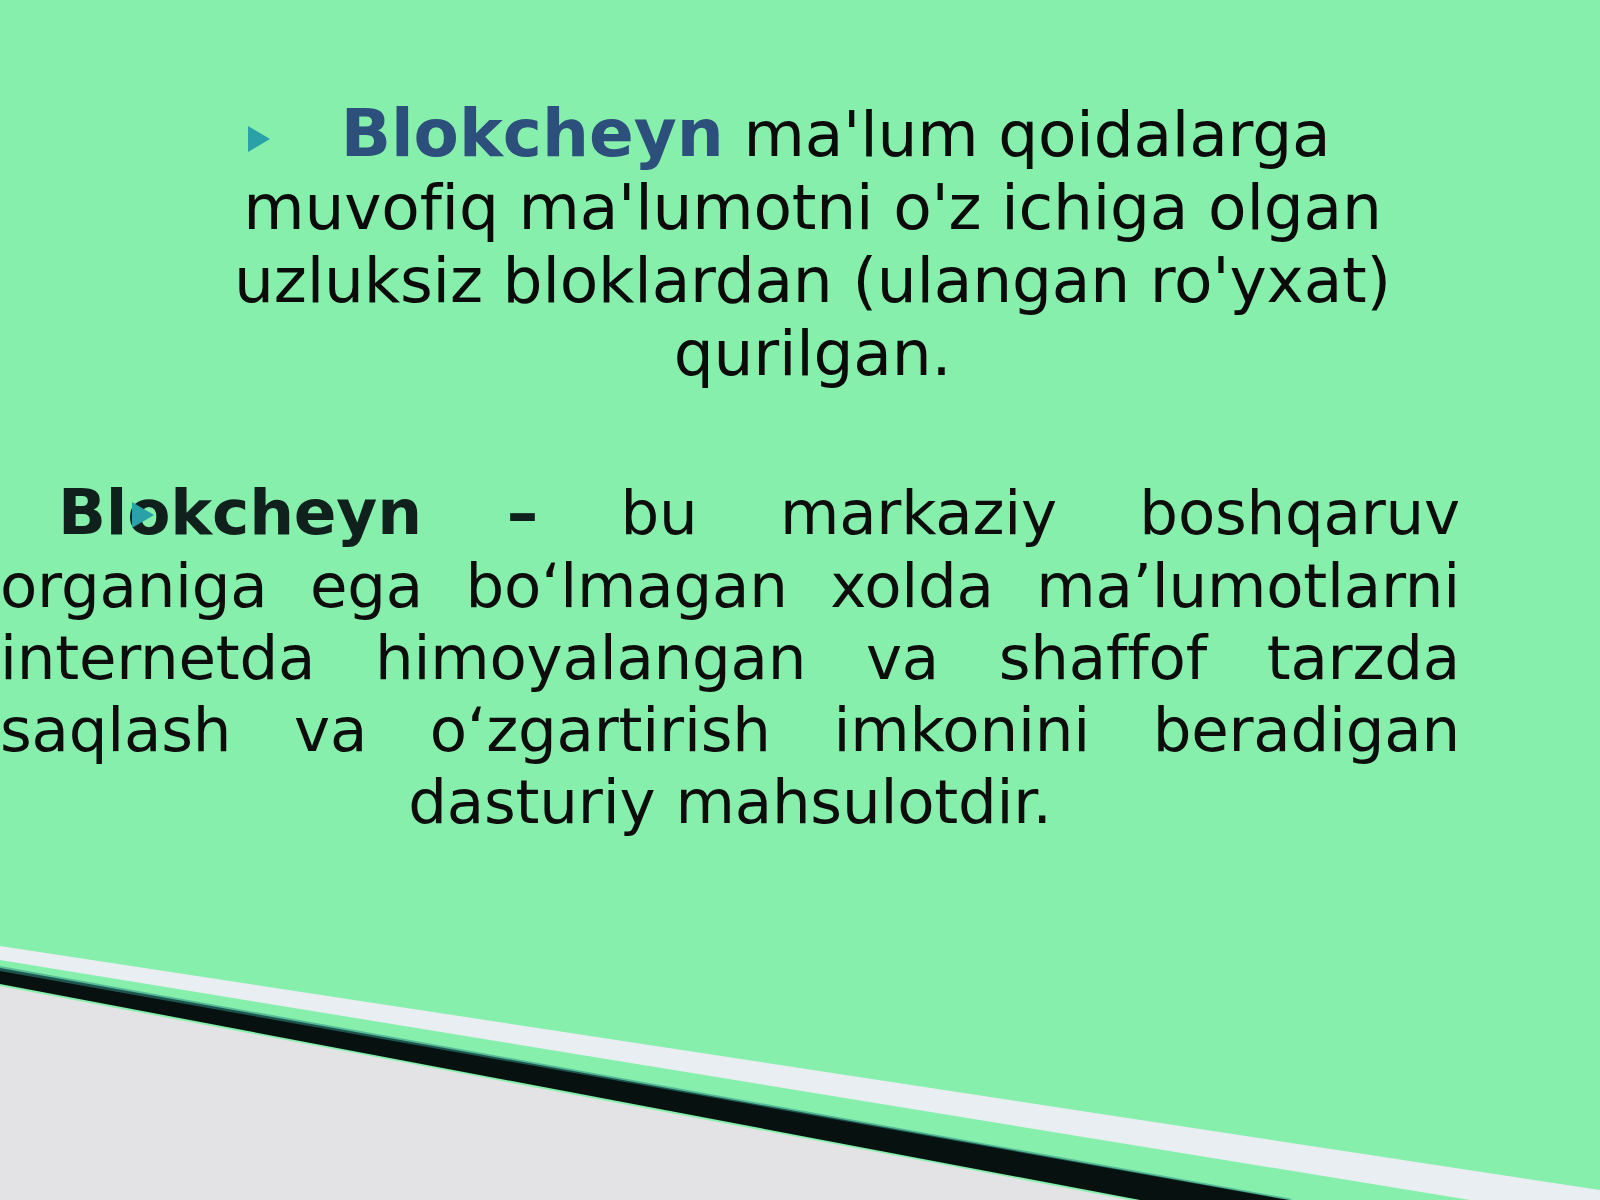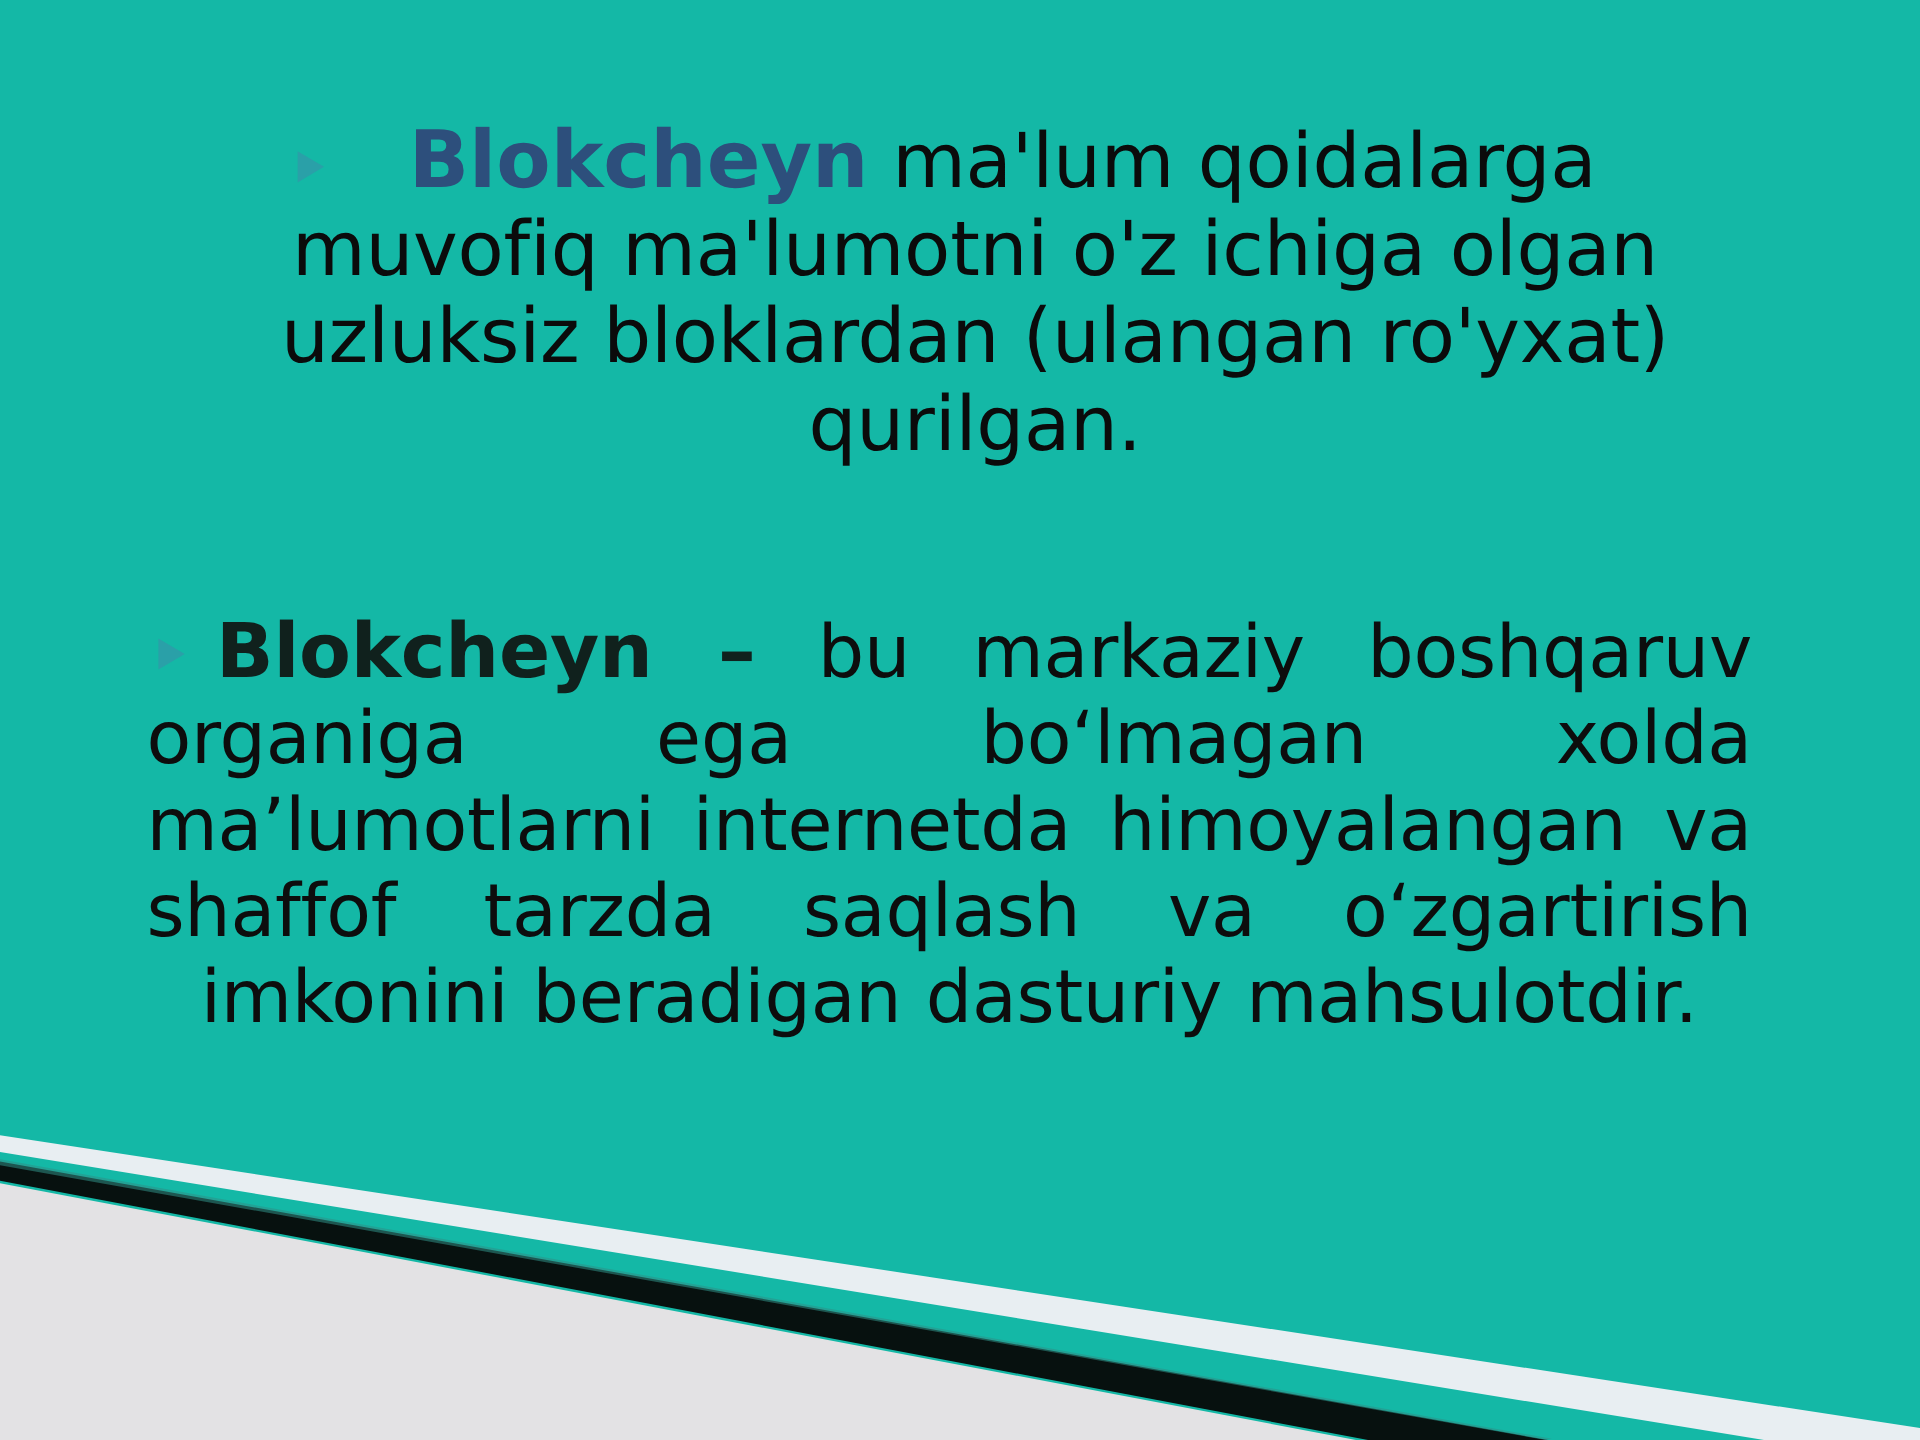--- a/index.html
+++ b/index.html
@@ -5,21 +5,21 @@
   html, body {
     margin: 0;
     padding: 0;
     background: #ffffff;
   }
   #slide {
     position: relative;
     width: 1600px;
     height: 1200px;
     overflow: hidden;
-    background: #14b8a6;
+    background: #86efac;
     font-family: "DejaVu Sans", sans-serif;
   }
 
   
   .deco {
     position: absolute;
     left: 0;
     bottom: 0;
     width: 1600px;
     height: 260px;
@@ -69,22 +69,21 @@
   }
   #para1 .kw {
     font-weight: 700;
     color: #2d4f7c;
     font-size: 66px;
     letter-spacing: 0px;
   }
 
   
   #para2 {
-    margin-top: 116px;
-    padding-left: 122px;
+    margin-top: 86px;
     padding-right: 140px;
   }
   #para2 .bullet { left: 132px; top: 26px; }
   #para2 .ptext {
     text-align: justify;
     text-align-last: center;
     font-size: 61px;
     line-height: 1.175;
     color: #0d0d0d;
     font-weight: 400;

